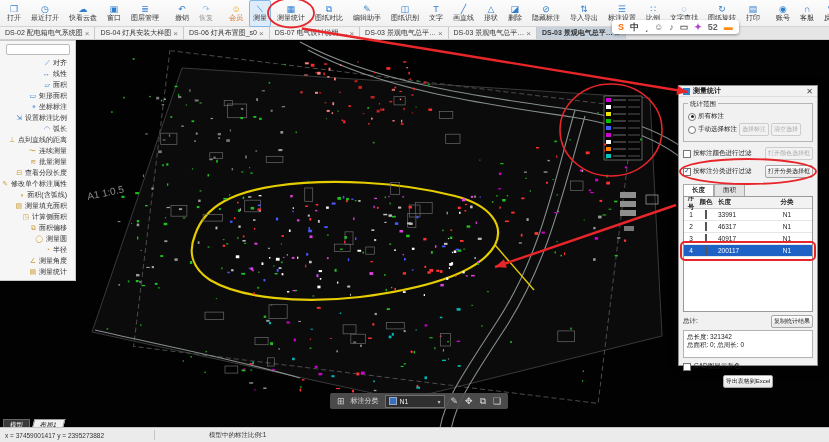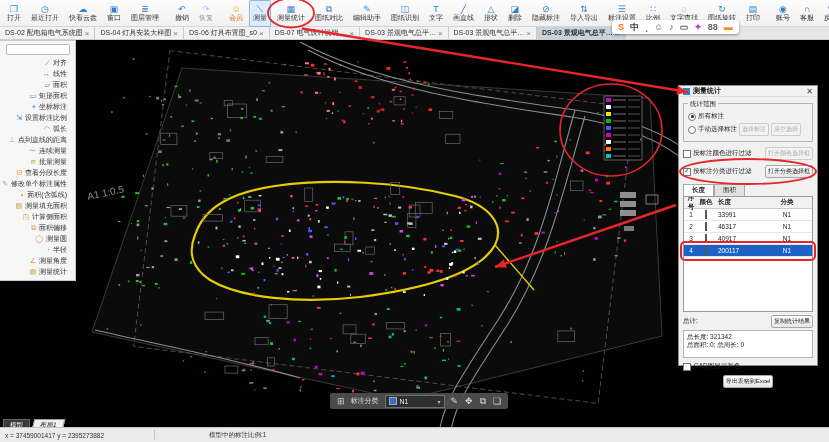--- a/index.html
+++ b/index.html
@@ -790,21 +790,21 @@
   </div>
 
 <div id="ime">
     <span class="ime-item" style="color: rgb(255, 106, 0);">S</span>
     <span class="ime-item" style="color: rgb(68, 68, 68);">中</span>
     <span class="ime-item" style="color: rgb(68, 68, 68);">ˏ</span>
     <span class="ime-item" style="color: rgb(102, 102, 102);">☺</span>
     <span class="ime-item" style="color: rgb(102, 102, 102);">♪</span>
     <span class="ime-item" style="color: rgb(102, 102, 102);">▭</span>
     <span class="ime-item" style="color: rgb(176, 63, 208);">✦</span>
-    <span class="ime-item" style="color: rgb(102, 102, 102);">88</span>
+    <span class="ime-item" style="color: rgb(102, 102, 102);">52</span>
     <span class="ime-item" style="color: rgb(255, 140, 26);">▬</span>
   </div>
 
 <div id="tabbar">
     <div class="tab">
       <span>DS-02 配电箱电气系统图</span>
       <span class="tab-close">×</span>
     </div>
     <div class="tab">
       <span>DS-04 灯具安装大样图</span>

